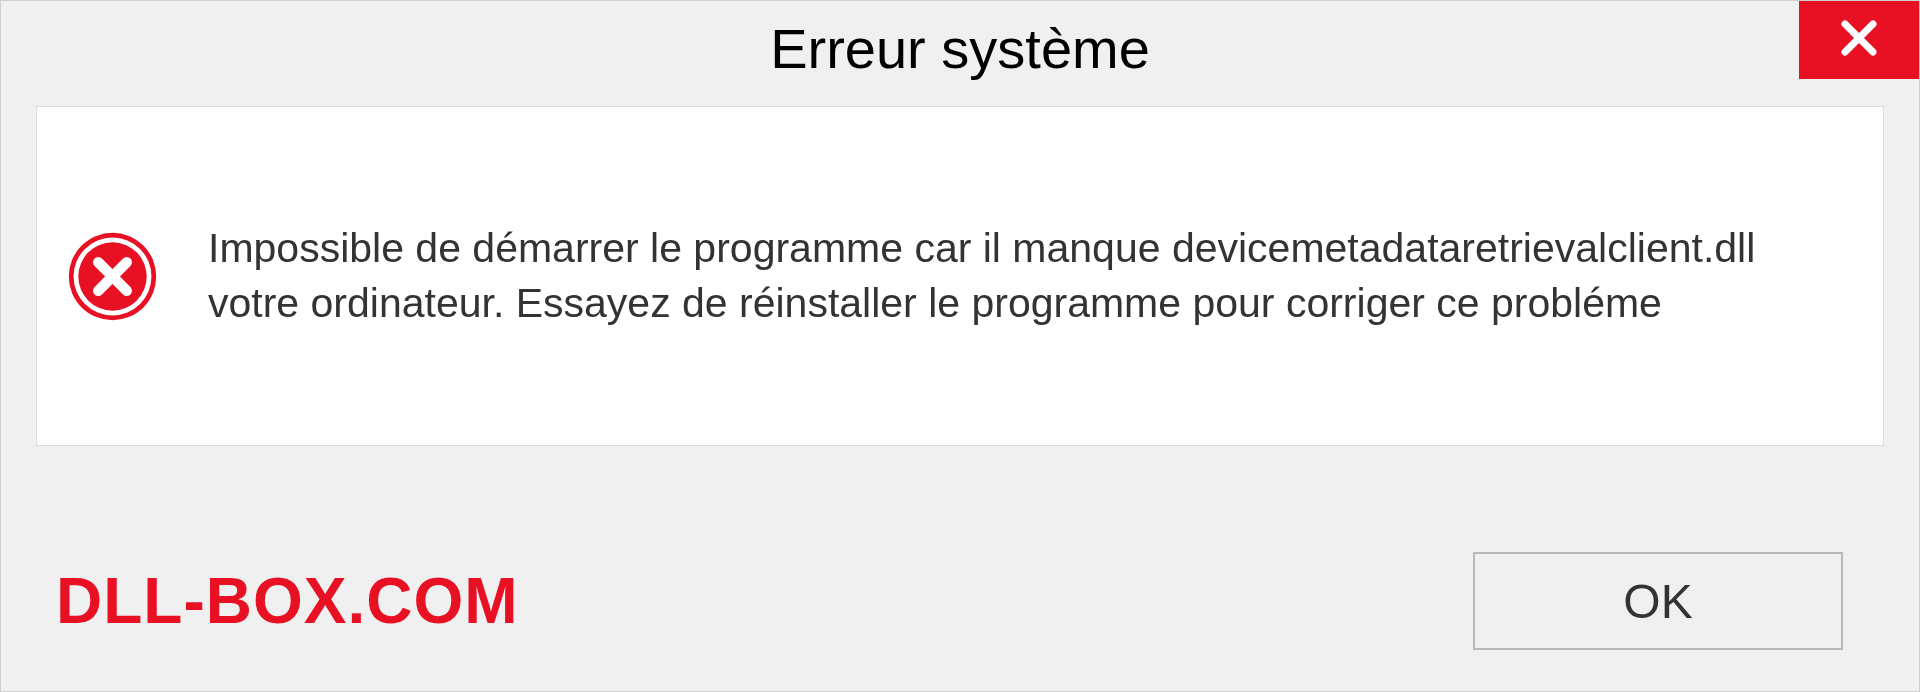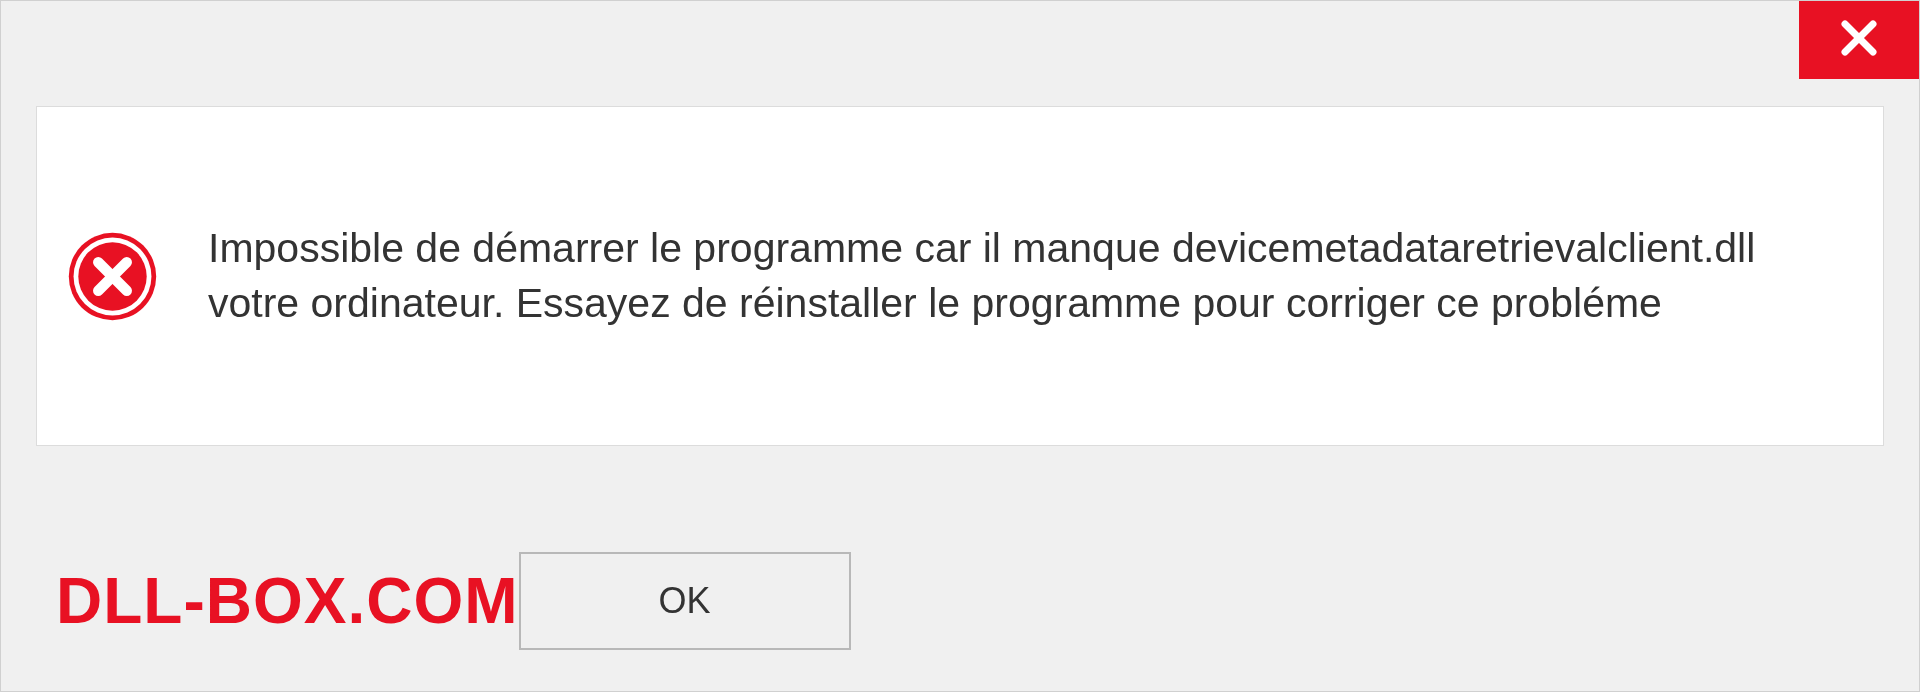--- a/index.html
+++ b/index.html
@@ -74,54 +74,55 @@
     .message-text {
       font-size: 41px;
       color: #333;
       line-height: 1.35;
       font-weight: 400;
     }
     .footer {
       position: absolute;
       bottom: 0;
       left: 0;
-      right: 0;
+      right: 16px;
       height: 180px;
       display: flex;
       align-items: center;
-      justify-content: flex-start;
+      justify-content: space-between;
       padding: 0 60px 0 55px;
     }
     .watermark {
       font-size: 64px;
       font-weight: 900;
       color: #e81123;
       letter-spacing: 1px;
       font-family: Arial, sans-serif;
     }
     .ok-button {
-      width: 332px;
+      width: 370px;
       height: 98px;
       background: #f0f0f0;
       border: 2px solid #b8b8b8;
-      font-size: 36px;
+      font-size: 48px;
       color: #333;
       cursor: pointer;
       font-family: Arial, sans-serif;
       display: flex;
       align-items: center;
       justify-content: center;
     }
   </style>
 </head>
 <body>
 
 <div class="dialog">
 
   <div class="titlebar">
+    <div class="title-text">Erreur système</div>
     <div class="close-btn">
       <span>
         <svg viewBox="0 0 24 24">
           <line x1="4" y1="4" x2="20" y2="20" stroke="#ffffff" stroke-width="4" stroke-linecap="round"></line>
           <line x1="20" y1="4" x2="4" y2="20" stroke="#ffffff" stroke-width="4" stroke-linecap="round"></line>
         </svg>
       </span>
     </div>
   </div>
 

